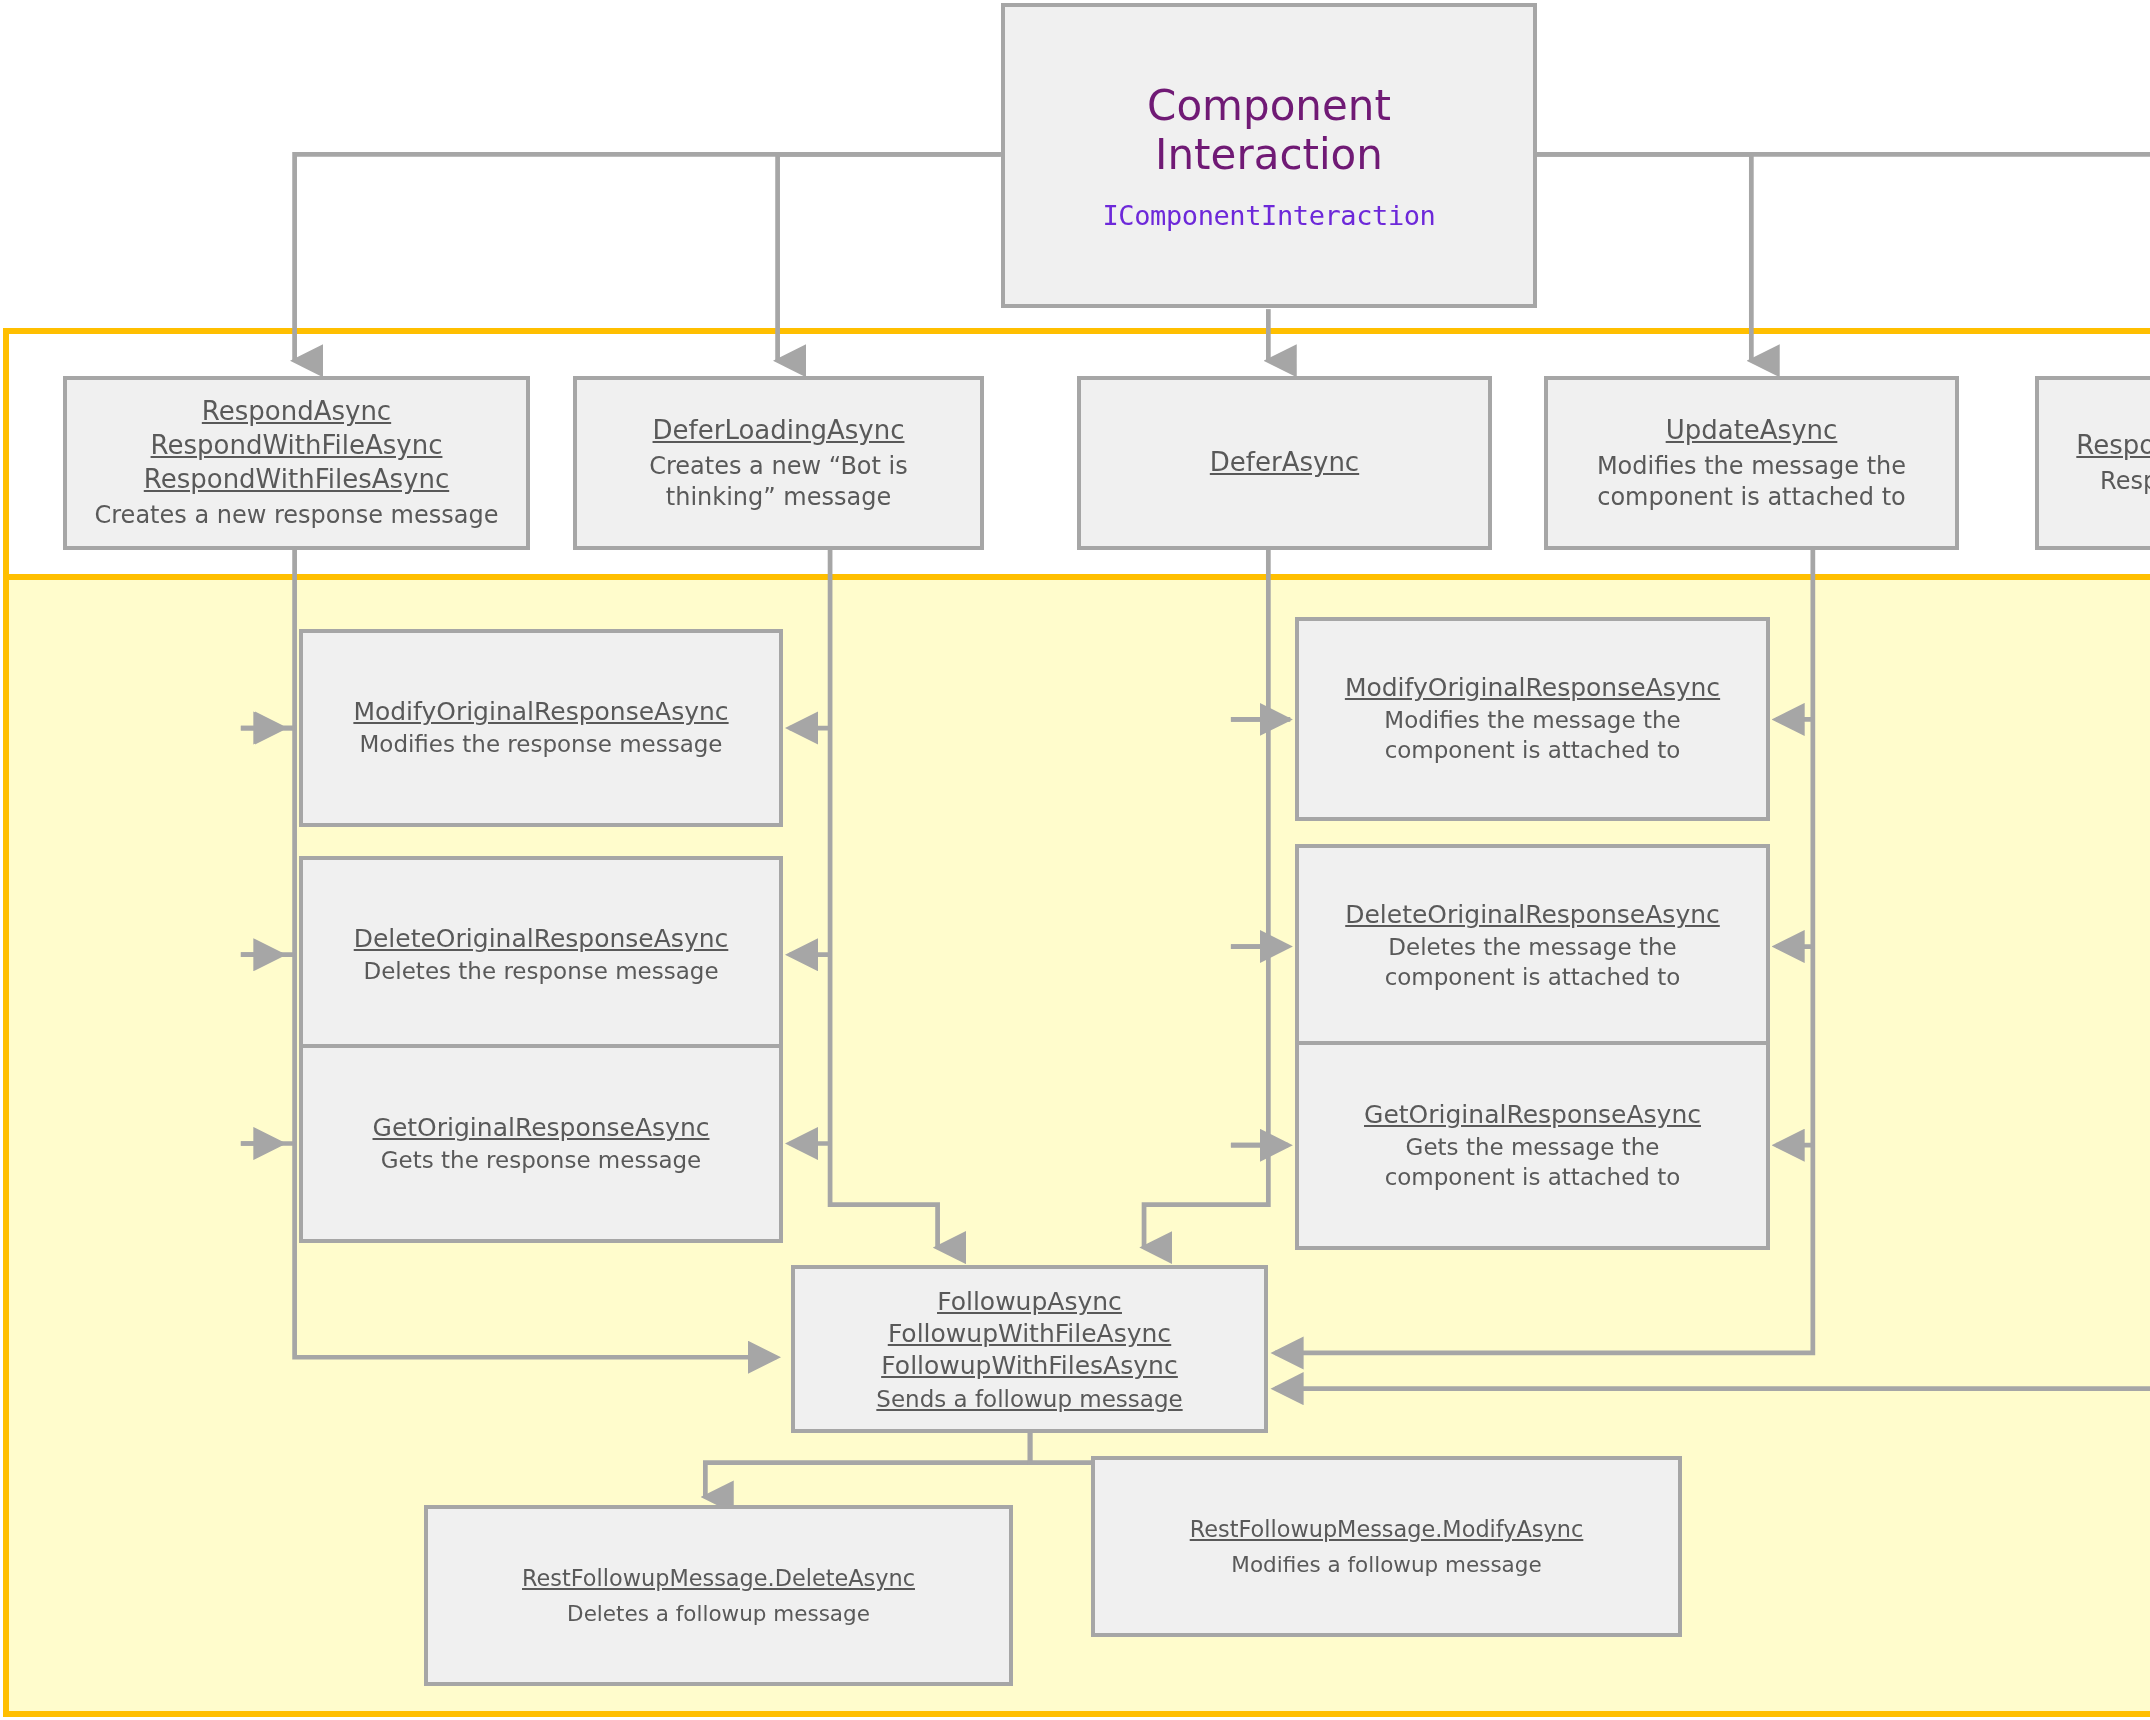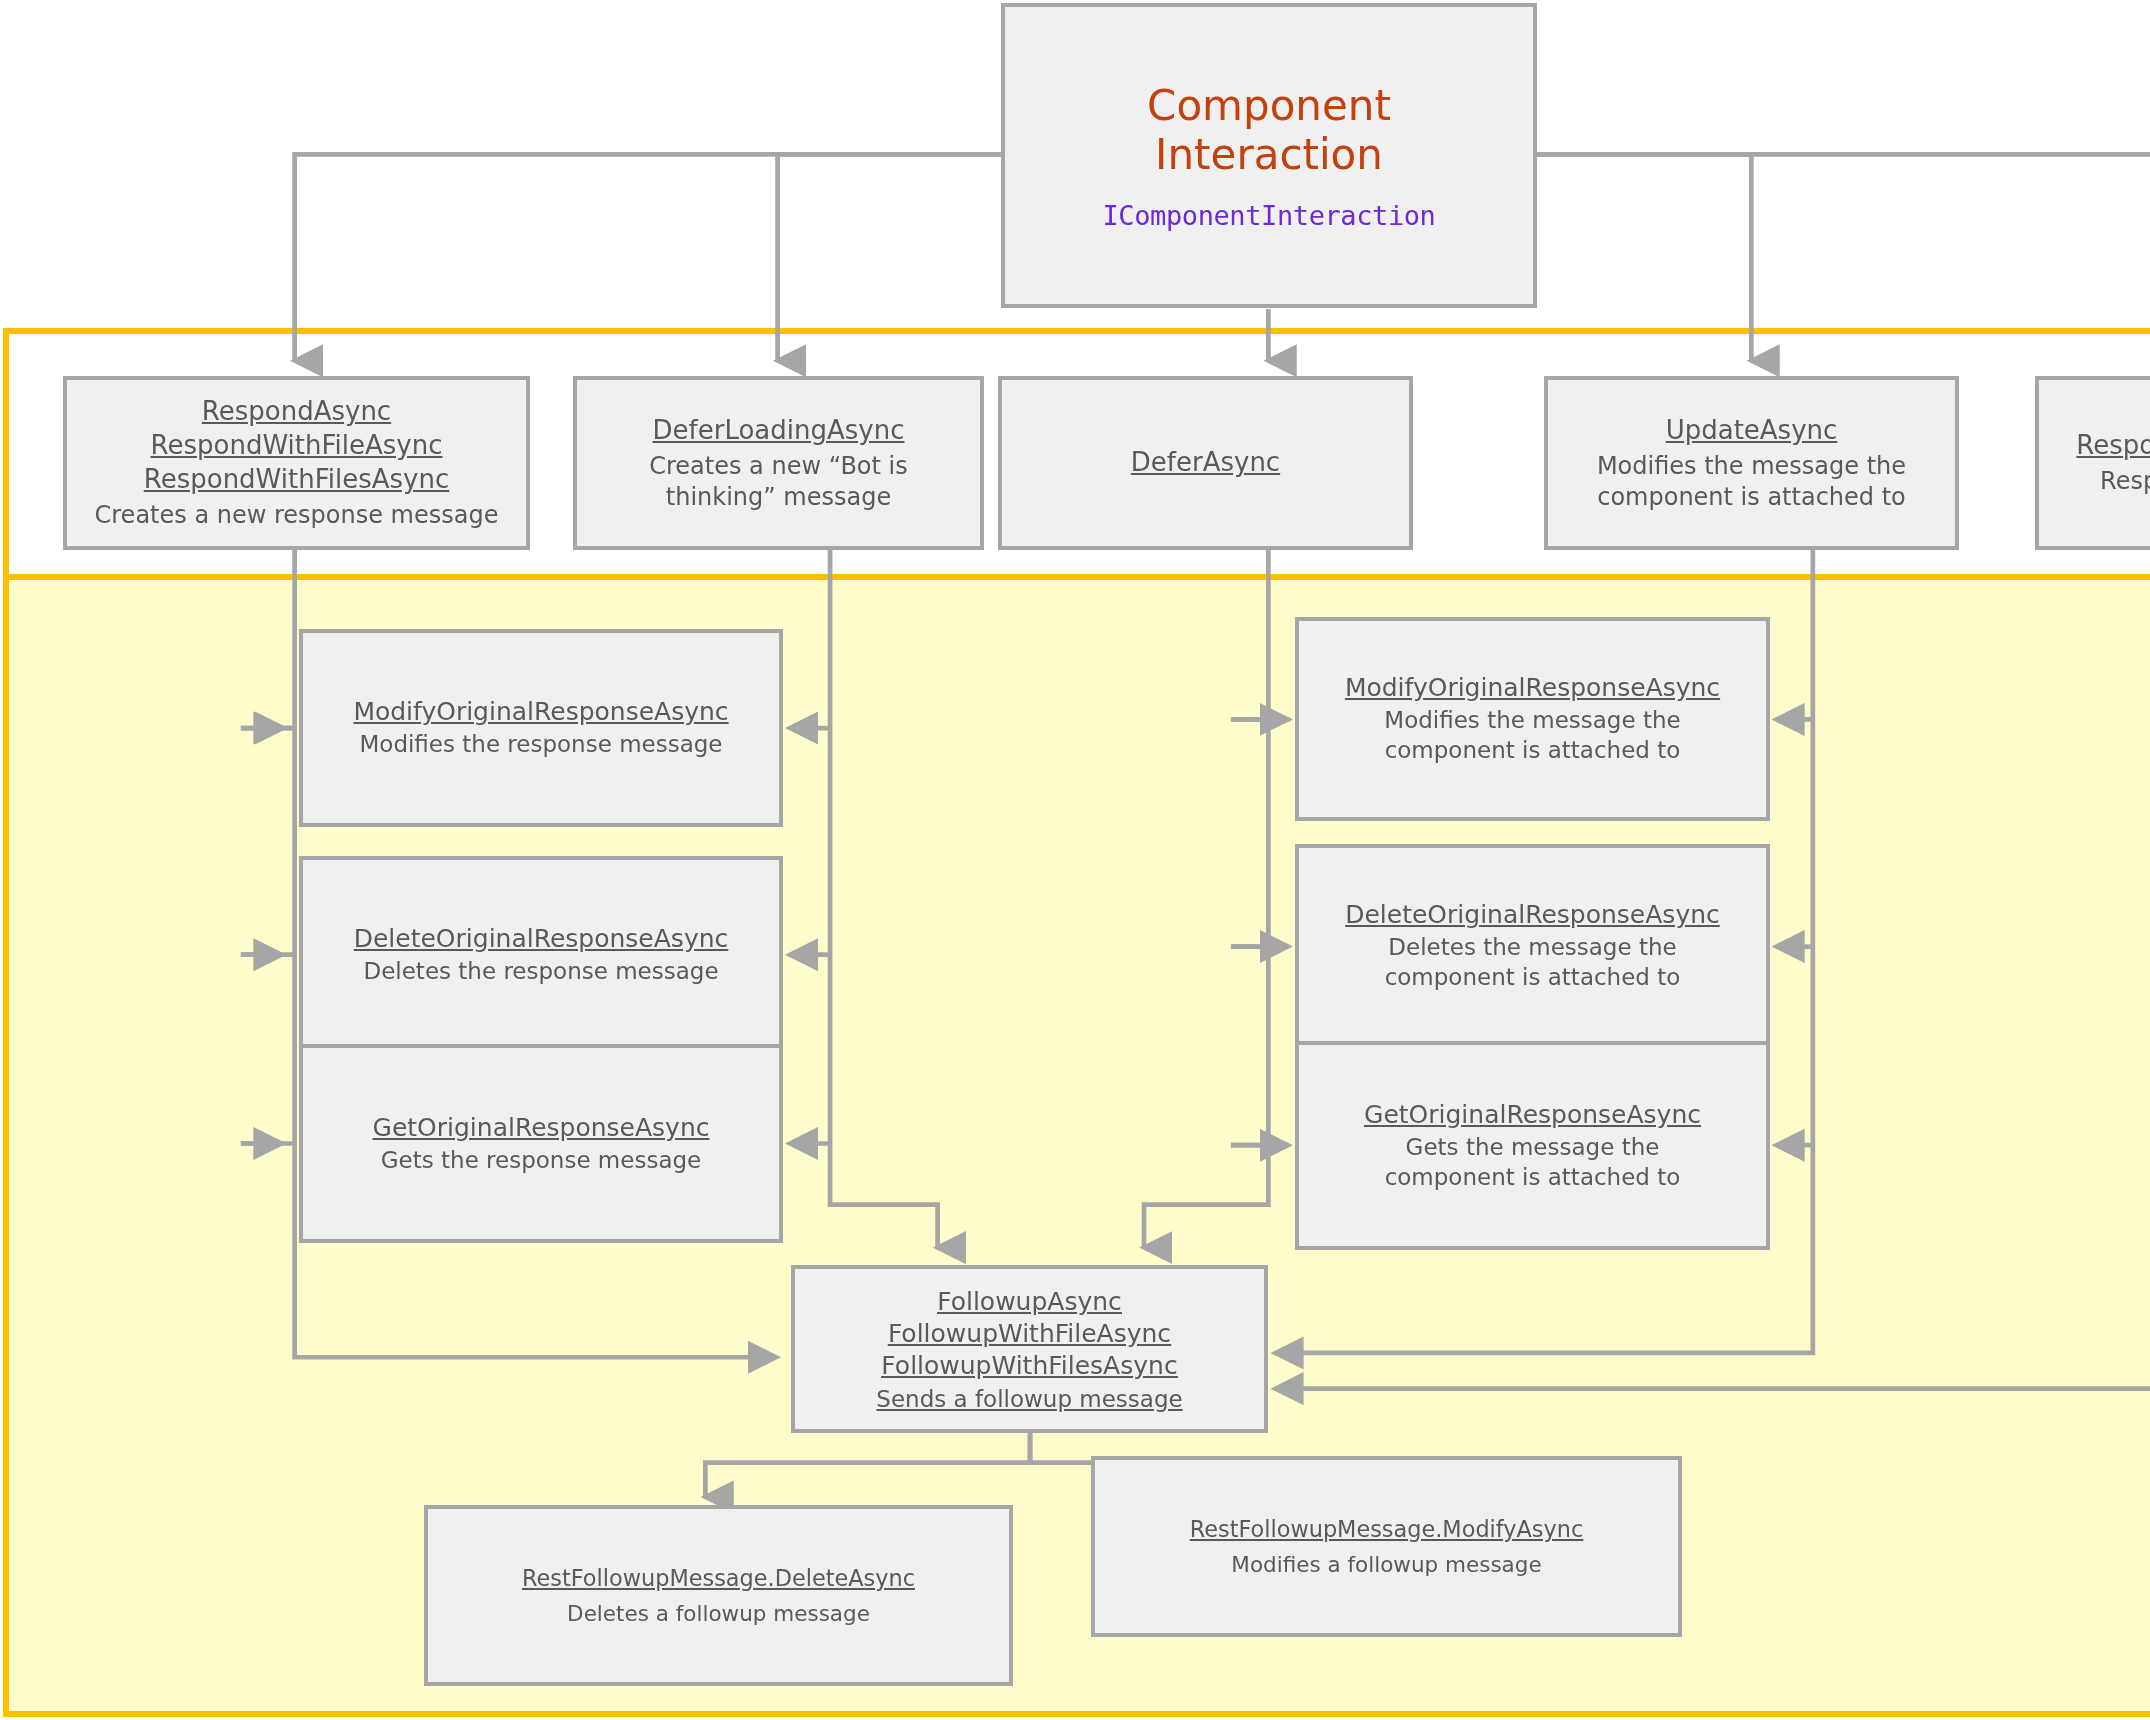--- a/index.html
+++ b/index.html
@@ -28,32 +28,32 @@
     position:absolute;box-sizing:border-box;
     background:#F0F0F0;border:4.3px solid #A6A6A6;
     display:flex;flex-direction:column;align-items:center;justify-content:center;
     text-align:center;color:#595959;padding:2.6px 4.3px;
   }
   .node .m{ text-decoration:underline; text-underline-offset:1.7px; }
   .node .d{ }
 
   
   #n-root{left:1001px;top:3.4px;width:536px;height:305px;background:#F0F0F0;}
-  #n-root .title{font-size:42px;line-height:1.18;color:#c2410c;}
+  #n-root .title{font-size:42px;line-height:1.18;color:#701a75;}
   #n-root .iface{
     margin-top:20.6px;font-family:"DejaVu Sans Mono","Liberation Mono",monospace;
     font-size:27px;color:#6d28d9;letter-spacing:-0.4px;
   }
 
   
   .r1 .m{font-size:26px;line-height:1.30;}
   .r1 .d{font-size:24px;line-height:1.26;margin-top:3.4px;}
   #n-respond{left:63px;top:376px;width:467px;height:174px;}
   #n-deferloading{left:573px;top:376px;width:411px;height:174px;}
-  #n-defer{left:998px;top:376px;width:415px;height:174px;}
+  #n-defer{left:1077px;top:376px;width:415px;height:174px;}
   #n-update{left:1544px;top:376px;width:415px;height:174px;}
   #n-respondmodal{left:2035px;top:376px;width:409px;height:174px;}
 
   
   .r2 .m{font-size:25px;line-height:1.26;}
   .r2 .d{font-size:23px;line-height:1.30;margin-top:2.6px;}
   #n-mod-l{left:299px;top:629px;width:484px;height:198px;}
   #n-del-l{left:299px;top:856px;width:484px;height:198px;}
   #n-get-l{left:299px;top:1044px;width:484px;height:199px;}
   #n-mod-r{left:1295px;top:617px;width:475px;height:204px;}

